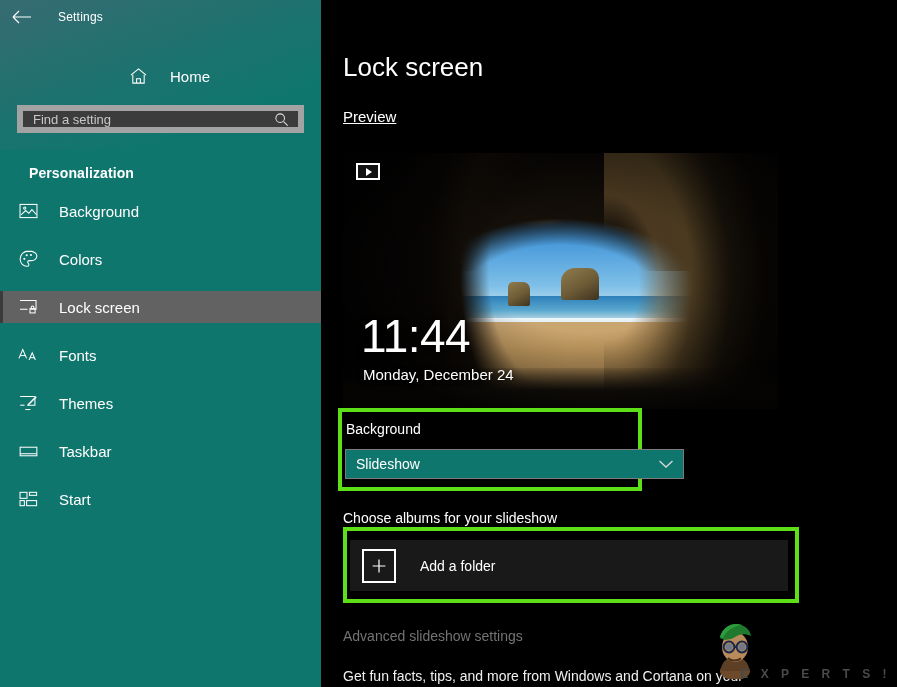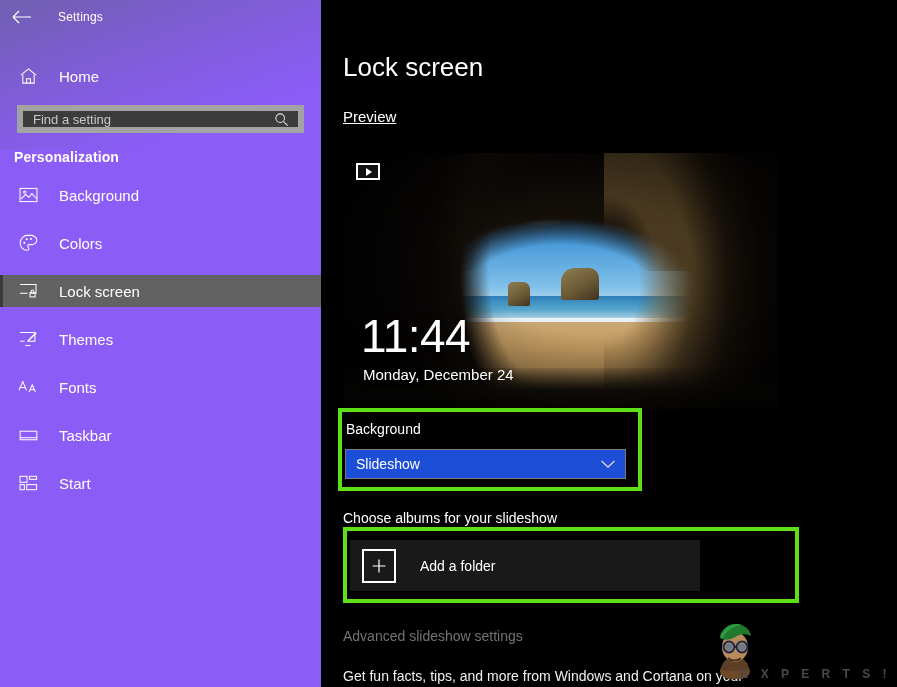--- a/index.html
+++ b/index.html
@@ -20,21 +20,21 @@
     height: 687px;
     background: #000000;
     display: flex;
   }
 
   
   .sidebar {
     position: relative;
     width: 321px;
     height: 687px;
-    background: #8b5cf6;
+    background: #0f766e;
     flex: 0 0 321px;
     overflow: hidden;
   }
   .sidebar-tint {
     position: absolute;
     left: 0; top: 0;
     width: 321px; height: 150px;
     background: linear-gradient(160deg, rgba(88,98,118,0.55) 0%, rgba(88,96,112,0.18) 45%, rgba(89,89,89,0) 75%);
     pointer-events: none;
   }
@@ -61,20 +61,21 @@
     margin-left: 14px;
   }
 
   .home-row {
     position: relative;
     display: flex;
     align-items: center;
     height: 40px;
     margin-top: 24px;
     padding-left: 17px;
+    justify-content: center;
   }
   .home-icon {
     width: 22px; height: 22px;
     color: #ffffff;
     display:flex; align-items:center; justify-content:center;
     margin-right: 20px;
   }
   .home-label {
     font-size: 15px;
     color: #ffffff;
@@ -107,22 +108,22 @@
     align-items: center;
     justify-content: center;
     color: #e0e0e0;
     padding-right: 4px;
   }
 
   .section-title {
     font-size: 14px;
     font-weight: bold;
     color: #ffffff;
-    padding-left: 14px;
-    margin-top: 16px;
+    padding-left: 29px;
+    margin-top: 32px;
     letter-spacing: 0.1px;
   }
 
   .nav-list { margin-top: 14px; }
   .nav-item {
     position: relative;
     display: flex;
     align-items: center;
     height: 32px;
     margin-bottom: 16px;
@@ -287,23 +288,23 @@
     position: absolute;
     left: 25px;
     top: 421px;
     font-size: 14px;
     color: #ffffff;
   }
   .bg-select {
     position: absolute;
     left: 24px;
     top: 449px;
-    width: 281px;
+    width: 339px;
     height: 30px;
-    background: #1d4ed8;
+    background: #0f766e;
     border: 1px solid #7a7a7a;
     box-sizing: border-box;
     display: flex;
     align-items: center;
     justify-content: space-between;
     padding: 0 9px 0 10px;
   }
   .bg-select-value {
     font-size: 14px;
     color: #ffffff;
@@ -328,21 +329,21 @@
     top: 527px;
     width: 456px;
     height: 76px;
     border: 4px solid #5de017;
     box-sizing: border-box;
   }
   .folder-card {
     position: absolute;
     left: 29px;
     top: 540px;
-    width: 350px;
+    width: 438px;
     height: 51px;
     background: #191919;
     display: flex;
     align-items: center;
     padding-left: 12px;
     box-sizing: border-box;
   }
   .plus-box {
     width: 34px; height: 34px;
     border: 2px solid #ffffff;
@@ -471,40 +472,40 @@
             <path d="M1 10.9h8"></path>
             <rect x="11.6" y="10.2" width="5.4" height="4.6"></rect>
             <path d="M12.9 10.2V8.9a1.4 1.4 0 0 1 2.8 0v1.3"></path>
           </svg>
         </span>
         <span class="nav-label">Lock screen</span>
       </div>
 
       <div class="nav-item">
         <span class="nav-icon">
+          <svg width="21" height="16" viewBox="0 0 22 16" fill="none" stroke="currentColor" stroke-width="1.1">
+            <path d="M1 11.5L5 2.2l4 9.3"></path>
+              <path d="M2.3 8.6h5.4"></path>
+            <path d="M11.6 13.2l3.3-7.6 3.3 7.6"></path>
+              <path d="M12.7 10.8h4.4"></path>
+          </svg>
+        </span>
+        <span class="nav-label">Fonts</span>
+      </div>
+
+      <div class="nav-item">
+        <span class="nav-icon">
           <svg width="19" height="17" viewBox="0 0 20 18" fill="none" stroke="currentColor" stroke-width="1.1">
             <path d="M1.2 1.6h15.6v9.2H9"></path>
             <path d="M1.2 10.8h4.6"></path>
             <path d="M17.6 1.2l1.2 1.2-8.3 8.3-2 .8.8-2z" fill="currentColor" stroke="none"></path>
             <path d="M6.6 15.4h5.4"></path>
           </svg>
         </span>
         <span class="nav-label">Themes</span>
-      </div>
-
-      <div class="nav-item">
-        <span class="nav-icon">
-          <svg width="21" height="16" viewBox="0 0 22 16" fill="none" stroke="currentColor" stroke-width="1.1">
-            <path d="M1 11.5L5 2.2l4 9.3"></path>
-              <path d="M2.3 8.6h5.4"></path>
-            <path d="M11.6 13.2l3.3-7.6 3.3 7.6"></path>
-              <path d="M12.7 10.8h4.4"></path>
-          </svg>
-        </span>
-        <span class="nav-label">Fonts</span>
       </div>
 
       <div class="nav-item">
         <span class="nav-icon">
           <svg width="19" height="13" viewBox="0 0 20 14" fill="none" stroke="currentColor" stroke-width="1.1">
             <rect x="1" y="2.4" width="18" height="9.2"></rect>
             <path d="M1 9.4h18"></path>
           </svg>
         </span>
         <span class="nav-label">Taskbar</span>

